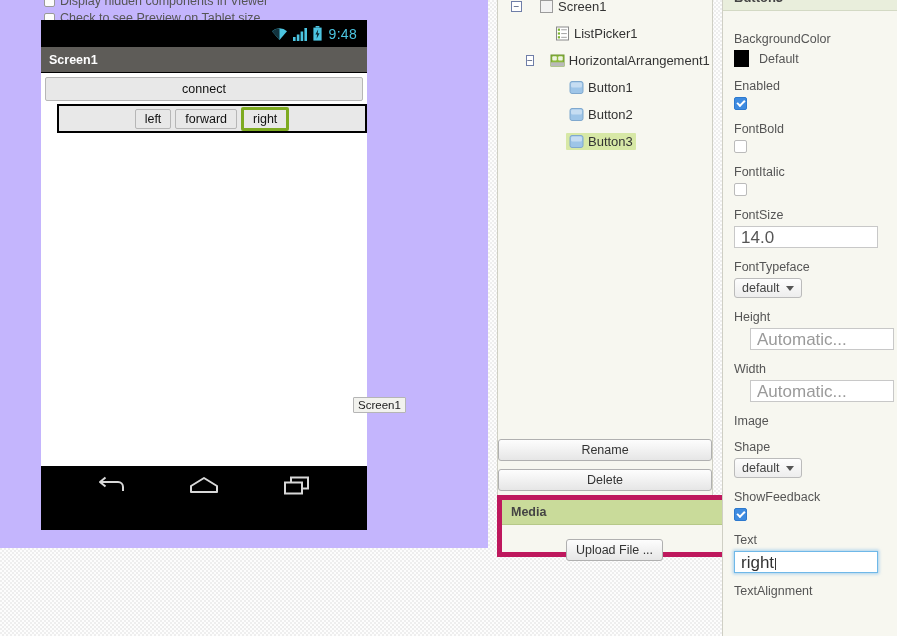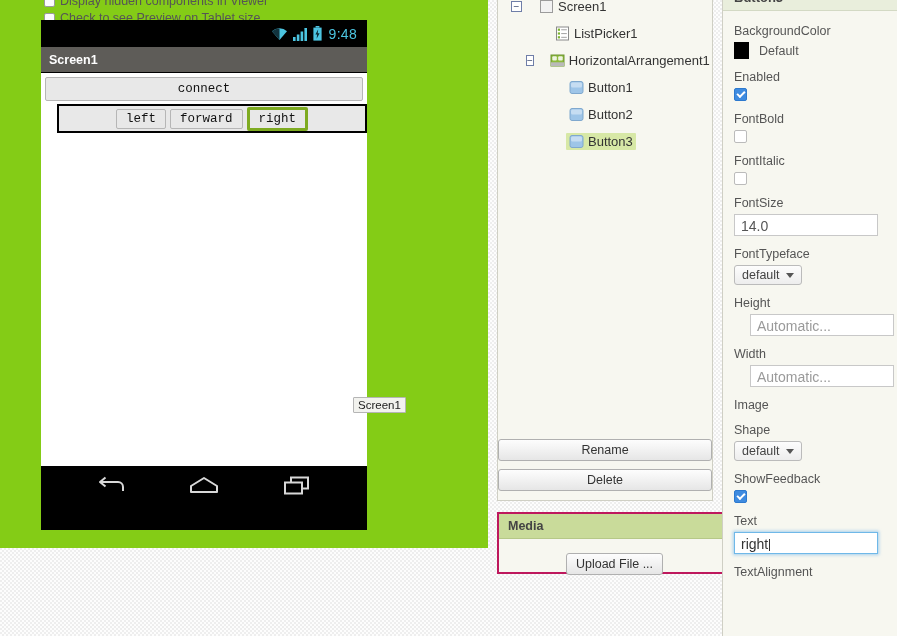--- a/index.html
+++ b/index.html
@@ -12,21 +12,21 @@
       linear-gradient(45deg, rgba(255,255,255,.9) 25%, transparent 25%, transparent 75%, rgba(255,255,255,.9) 75%),
       linear-gradient(45deg, rgba(255,255,255,.9) 25%, transparent 25%, transparent 75%, rgba(255,255,255,.9) 75%);
     background-size:4px 4px;
     background-position:0 0, 2px 2px;
     position:relative;
   }
 
   
   #viewer-panel{
     position:absolute;left:0;top:0;width:488px;height:548px;
-    background:#84cc16;
+    background:#c4b5fd;
   }
   .chk-row{display:flex;align-items:center;gap:5px;padding-left:44px;color:#555;font-size:12.5px;}
   #chk-row-hidden{position:absolute;top:-6px;left:0;}
   #chk-row-tablet{position:absolute;top:11px;left:0;}
   .chk-box{
     width:11px;height:11px;border:1px solid #9a9a9a;background:#fcfcfc;
     border-radius:2px;box-sizing:border-box;flex:0 0 auto;
   }
 
   
@@ -44,21 +44,21 @@
   #screen-title{
     height:25px;background:#5E5C58;color:#fff;font-weight:bold;font-size:12.5px;
     display:flex;align-items:center;padding-left:8px;
     border-bottom:1px solid #000;
   }
   #form-area{background:#fff;}
   #connect-wrap{padding:4px 4px 3px 4px;background:#fff;}
   .and-btn{
     background:#e8e8e8;border:1px solid #b6b6b6;border-radius:2px;
     font-size:12.5px;color:#111;text-align:center;padding:4px 10px;
-    font-family:Liberation Mono, monospace;box-sizing:border-box;
+    font-family:Liberation Sans, sans-serif;box-sizing:border-box;
   }
   #connect-btn{width:100%;display:block;}
   #harr{
     border:2px solid #000;background:#e8e8e8;margin:0 0 0 16px;
     height:29px;display:flex;align-items:center;justify-content:center;
     box-sizing:border-box;
   }
   #harr .hspacer{flex:1 1 auto;}
   #harr .and-btn{padding:2px 9px;margin:0 2px;}
   #btn-right-sel{border:3px solid #7EAB21;padding:0px 6px;}
@@ -85,22 +85,22 @@
     width:11px;height:11px;border:1px solid #6f7ea8;background:#fff;
     display:inline-flex;align-items:center;justify-content:center;
     font-size:10px;line-height:9px;color:#3c4a6e;box-sizing:border-box;
     font-family:"Liberation Sans", sans-serif;
   }
   .tnode-inner{display:inline-flex;align-items:center;gap:4px;padding:1px 3px;border-radius:1px;}
   .tnode-inner.sel{background:#D7E8A6;}
   .ic{width:15px;height:15px;flex:0 0 auto;display:block;}
 
   #media-panel{
-    position:absolute;left:497px;top:512px;width:235px;height:62px;
-    background:#F7F7F0;border:2px solid #be185d;box-sizing:border-box;
+    position:absolute;left:497px;top:495px;width:235px;height:62px;
+    background:#F7F7F0;border:5px solid #be185d;box-sizing:border-box;
   }
   .panel-head{
     background:#C9DB9A;color:#444;font-weight:bold;font-size:12.5px;
     padding:5px 9px;border-bottom:1px solid #b6c888;
   }
   .gbtn{
     background:linear-gradient(#fdfdfd,#e6e6e6);
     border:1px solid #b0b0b0;border-radius:3px;
     font-size:12.5px;color:#333;padding:3px 9px;cursor:pointer;
     font-family:"Liberation Sans", sans-serif;
@@ -115,26 +115,26 @@
   #properties-panel{
     position:absolute;left:722px;top:-16px;width:175px;height:652px;
     background:#F7F7F0;border-left:1px solid #cfcfc4;box-sizing:border-box;
     overflow:hidden;
   }
   #prop-head{
     background:#E9EEDC;color:#444;font-weight:bold;font-size:13px;
     padding:6px 11px 5px 11px;border-bottom:1px solid #d3d9c4;
   }
   #prop-list{padding:9px 11px 0 11px;}
-  .prop-label{font-size:12.5px;color:#555;margin:4px 0 4px 0;}
+  .prop-label{font-size:12.5px;color:#555;margin:12px 0 4px 0;}
   .prop-block{margin-bottom:11px;}
   .prop-input{
     width:144px;height:22px;background:#fff;border:1px solid #c8c8c8;
     border-radius:0;box-sizing:border-box;
-    font-size:14px;color:#555;padding:0 6px;line-height:22px;
+    font-size:17px;color:#555;padding:0 6px;line-height:22px;
   }
   .prop-input.placeholder{color:#9a9a9a;margin-left:16px;}
   .prop-input.focused{
     border:1px solid #6fb8e8;box-shadow:0 0 3px 1px rgba(110,180,235,.6);
     color:#333;
   }
   .caret{display:inline-block;width:1px;height:12px;background:#333;
     vertical-align:-2px;margin-left:1px;}
   .swatch-row{display:flex;align-items:center;gap:10px;}
   .swatch{width:15px;height:17px;background:#000;display:block;}

